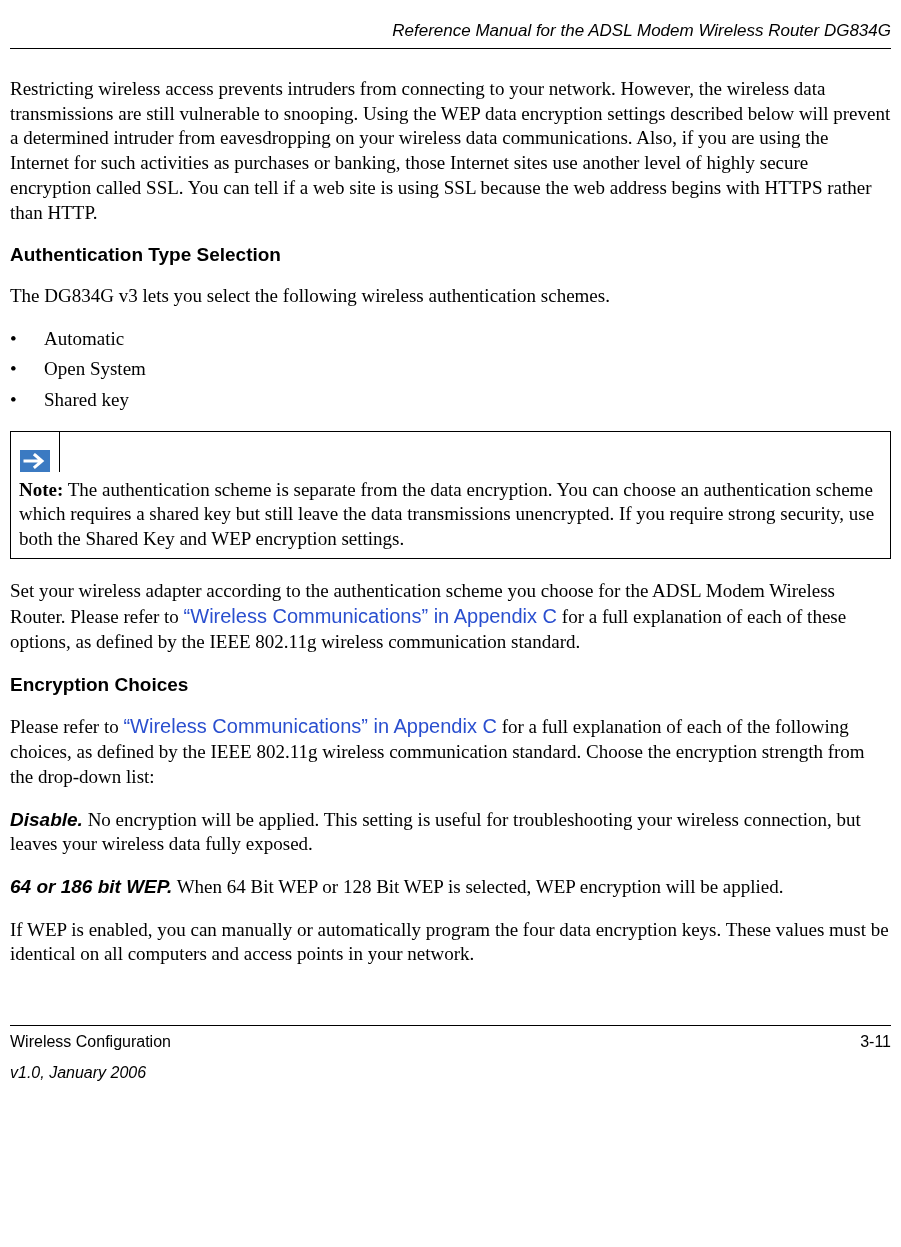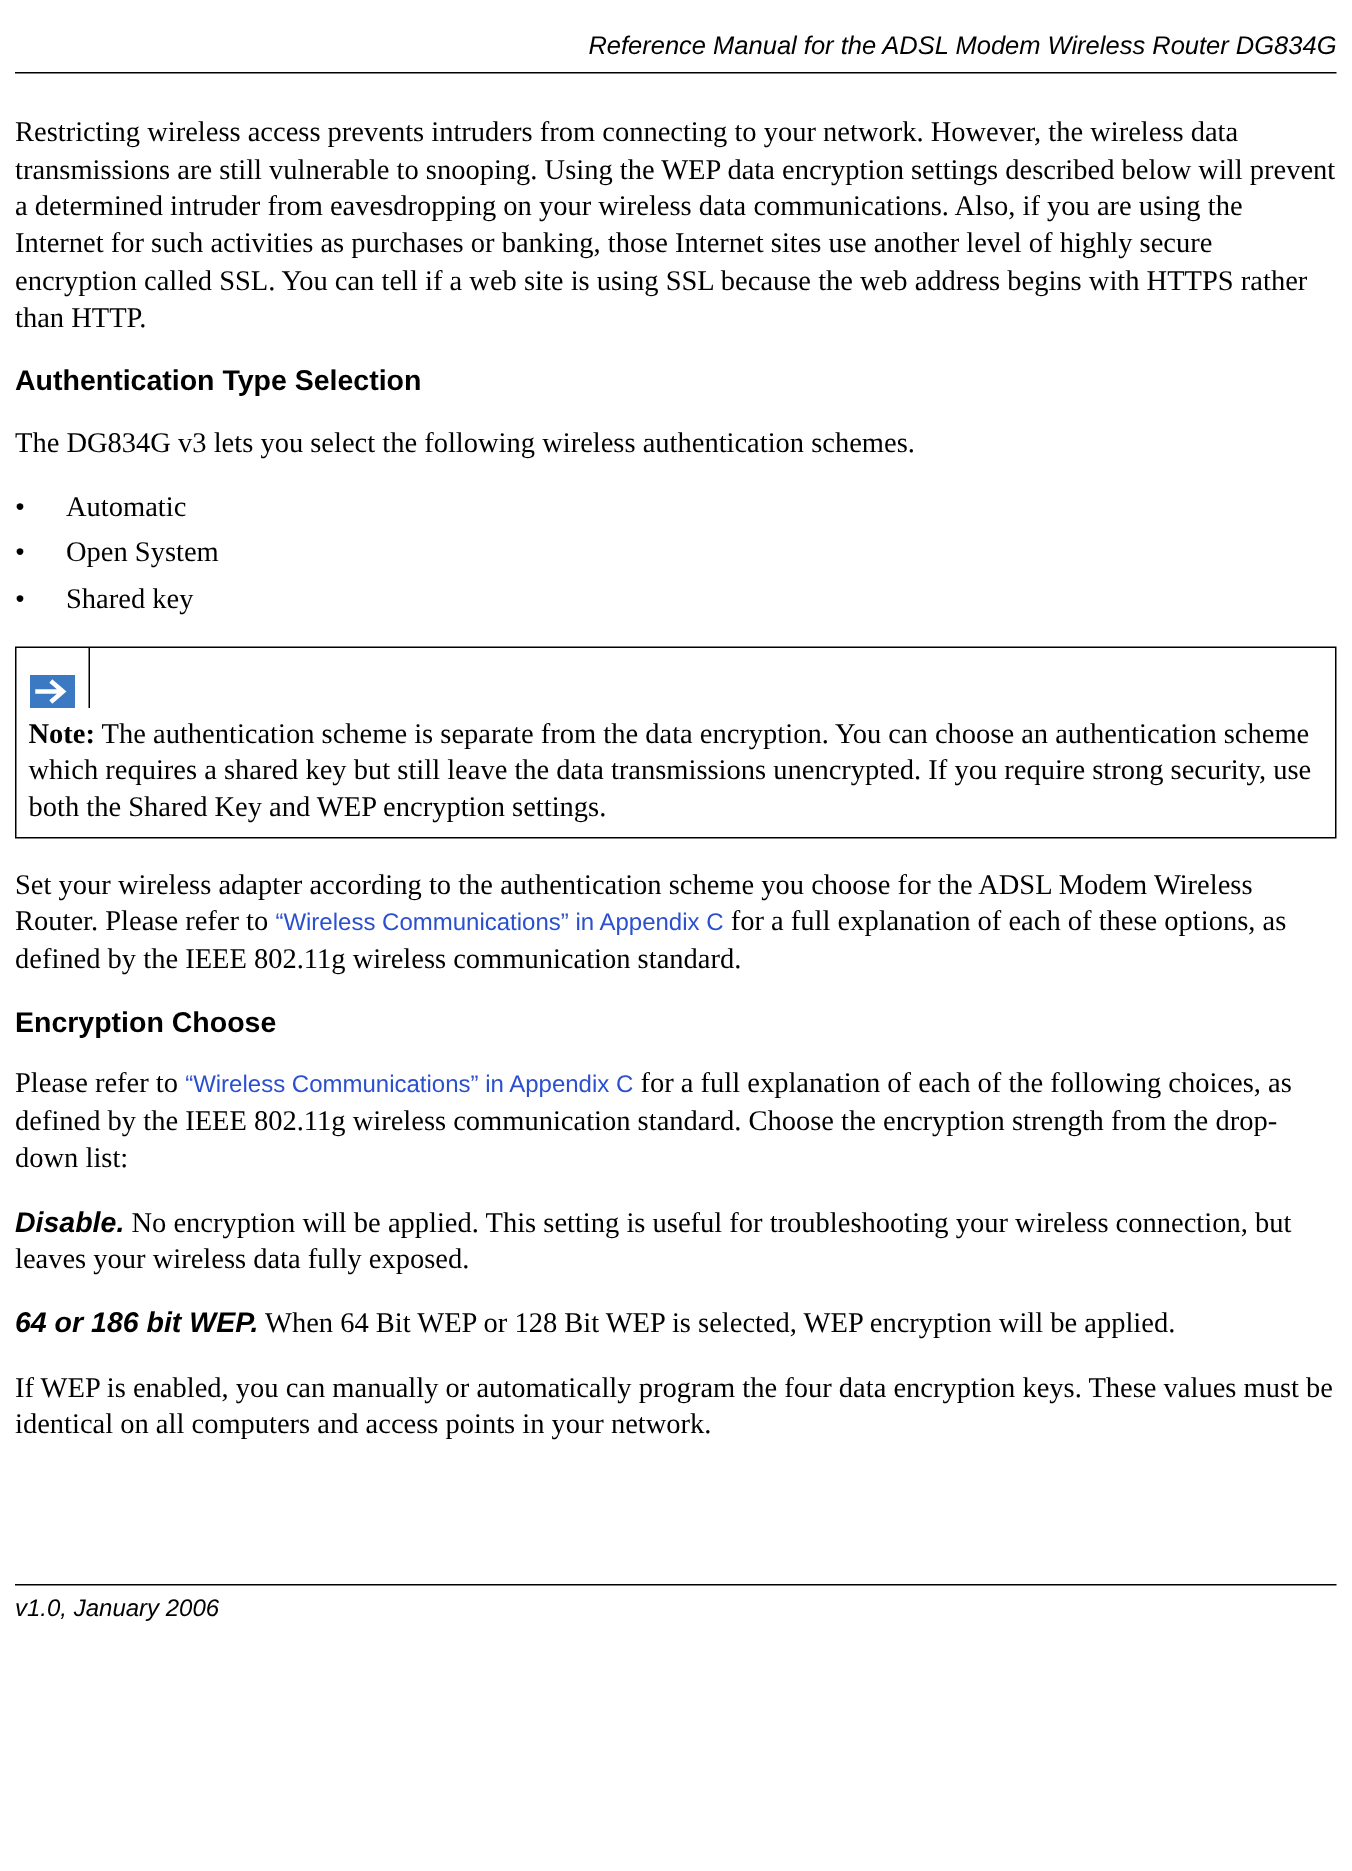--- a/index.html
+++ b/index.html
@@ -74,21 +74,21 @@
     position: relative;
   }
   .note-icon svg { display:block; }
   .note-text {
     padding: 6px 8px 6px 8px;
   }
   .note-text b { font-weight: bold; }
   .link {
     color: #2a4fcf;
     font-family: Arial, Helvetica, sans-serif;
-    font-size: 16px;
+    font-size: 20px;
   }
   .run-in {
     font-family: Arial, Helvetica, sans-serif;
     font-weight: bold;
     font-style: italic;
     font-size: 19px;
   }
   .footer {
     border-top: 1.5px solid #000;
     padding-top: 6px;
@@ -147,34 +147,38 @@
       </div>
       <div class="note-text">
         <b>Note:</b><span> The authentication scheme is separate from the data encryption. You can choose an authentication scheme which requires a shared key but still leave the data transmissions unencrypted. If you require strong security, use both the Shared Key and WEP encryption settings.</span>
       </div>
     </div>
 
     <p>
       <span>Set your wireless adapter according to the authentication scheme you choose for the ADSL Modem Wireless Router. Please refer to </span><span class="link">“Wireless Communications” in Appendix C</span><span> for a full explanation of each of these options, as defined by the IEEE 802.11g wireless communication standard.</span>
     </p>
 
-    <h3 class="section">Encryption Choose</h3>
+    <h3 class="section">Encryption Choices</h3>
 
     <p>
       <span>Please refer to </span><span class="link">“Wireless Communications” in Appendix C</span><span> for a full explanation of each of the following choices, as defined by the IEEE 802.11g wireless communication standard. Choose the encryption strength from the drop-down list:</span>
     </p>
 
     <p>
       <span class="run-in">Disable.</span><span> No encryption will be applied. This setting is useful for troubleshooting your wireless connection, but leaves your wireless data fully exposed.</span>
     </p>
 
     <p>
       <span class="run-in">64 or 186 bit WEP.</span><span> When 64 Bit WEP or 128 Bit WEP is selected, WEP encryption will be applied.</span>
     </p>
 
     <p>If WEP is enabled, you can manually or automatically program the four data encryption keys. These values must be identical on all computers and access points in your network.</p>
 
   </div>
 
   <div class="footer">
+    <div class="footer-row">
+      <span>Wireless Configuration</span>
+      <span>3-11</span>
+    </div>
     <div class="footer-version">v1.0, January 2006</div>
   </div>
 </div>
 
 </body></html>

